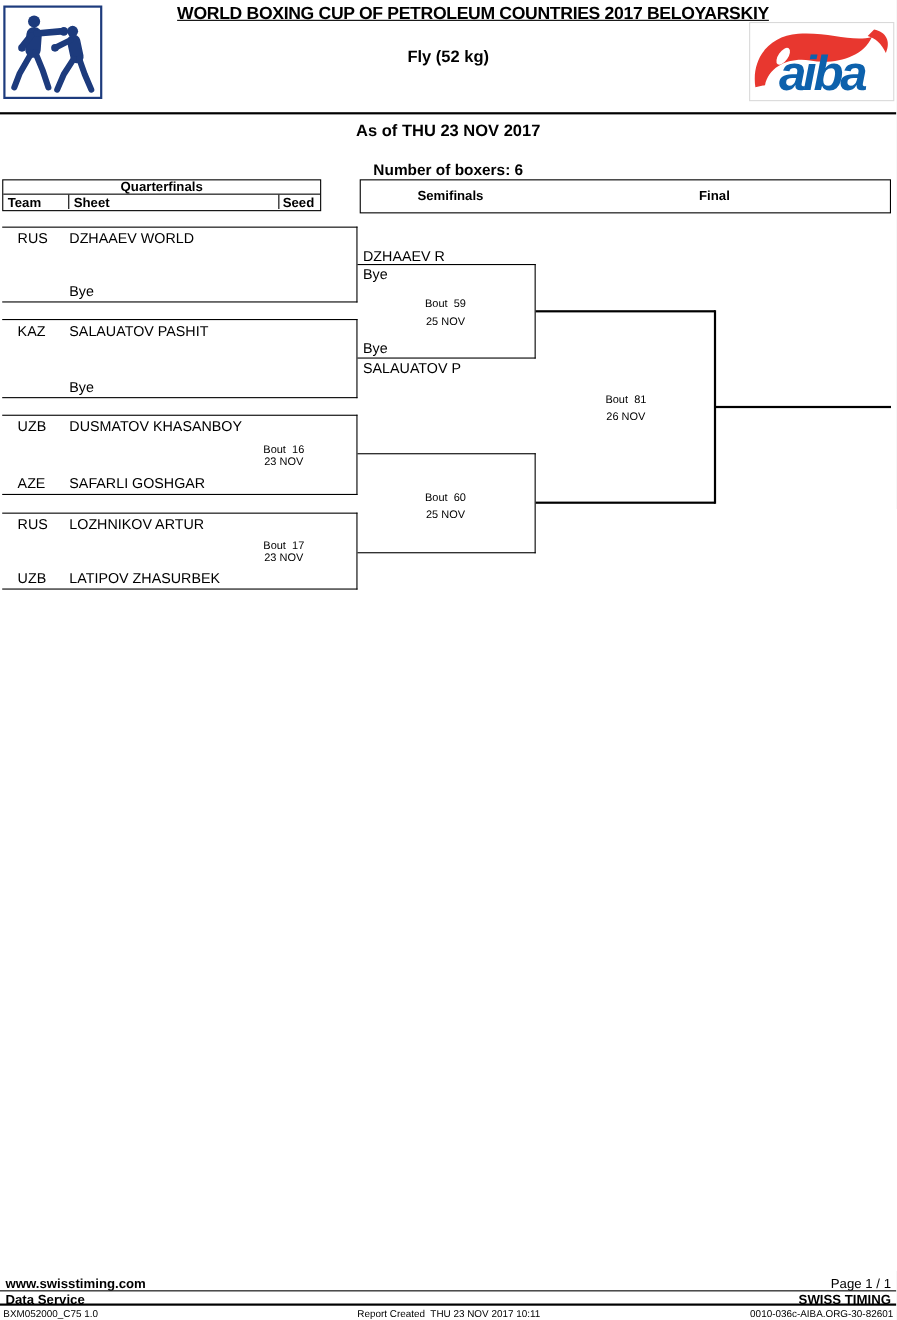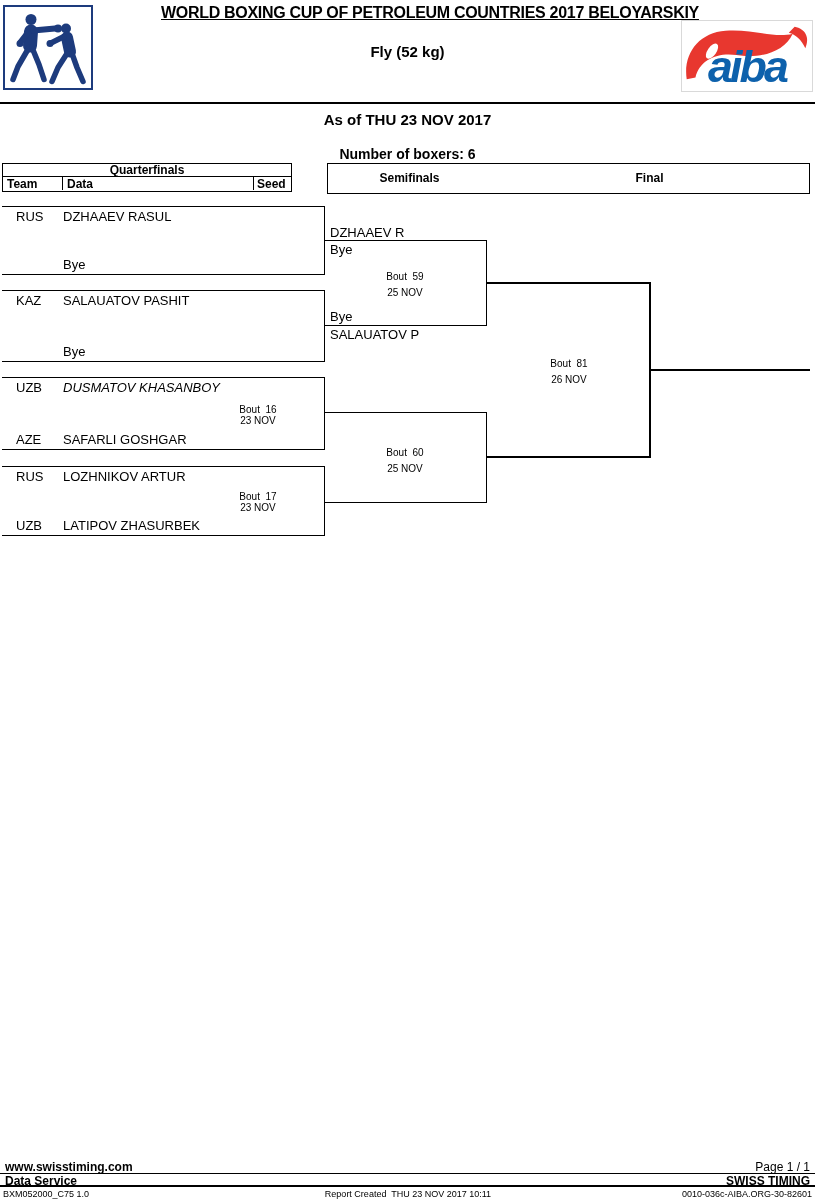--- a/index.html
+++ b/index.html
@@ -76,45 +76,45 @@
   <div class="hline" style="left:0; top:102px; width:815px;"></div>
 
   <div class="abs c b" style="left:0; top:111px; width:815px; font-size:15px;">As of THU 23 NOV 2017</div>
 
   <div class="abs c b" style="left:0; top:146px; width:815px; font-size:14px;">Number of boxers: 6</div>
 
   <div class="box" style="left:2px; top:163px; width:290px; height:29px;">
     <div class="c hdrcell" style="border-bottom:1.5px solid #000; height:13px; line-height:12px;">Quarterfinals</div>
     <div style="display:flex; height:13px;">
       <div class="hdrcell" style="width:60px; border-right:1.5px solid #000; padding-left:4px;">Team</div>
-      <div class="hdrcell" style="flex:1; border-right:1.5px solid #000; padding-left:4px;">Data</div>
+      <div class="hdrcell" style="flex:1; border-right:1.5px solid #000; padding-left:4px;">Sheet</div>
       <div class="hdrcell" style="width:37px; padding-left:3px;">Seed</div>
     </div>
   </div>
 
   <div class="box" style="left:327px; top:163px; width:483px; height:31px;">
     <div class="abs c hdrcell" style="left:0; top:7px; width:163px;">Semifinals</div>
     <div class="abs c hdrcell" style="left:163px; top:7px; width:317px;">Final</div>
   </div>
 
   <div class="pairbox" style="top:206px; height:69px;">
     <span class="slot" style="left:14px; top:3px;">RUS</span>
-    <span class="slot" style="left:61px; top:3px;">DZHAAEV RASUL</span>
+    <span class="slot" style="left:61px; top:3px;">DZHAAEV WORLD</span>
     <span class="slot" style="left:61px; bottom:3px;">Bye</span>
   </div>
 
   <div class="pairbox" style="top:290px; height:72px;">
     <span class="slot" style="left:14px; top:3px;">KAZ</span>
     <span class="slot" style="left:61px; top:3px;">SALAUATOV PASHIT</span>
     <span class="slot" style="left:61px; bottom:3px;">Bye</span>
   </div>
 
   <div class="pairbox" style="top:377px; height:73px;">
     <span class="slot" style="left:14px; top:3px;">UZB</span>
-    <span class="slot" style="left:61px; top:3px;font-style:italic;">DUSMATOV KHASANBOY</span>
+    <span class="slot" style="left:61px; top:3px;">DUSMATOV KHASANBOY</span>
     <div class="boutinfo tight" style="left:220px; top:26px;">
       <div class="pre">Bout  16</div>
       <div>23 NOV</div>
     </div>
     <span class="slot" style="left:14px; bottom:3px;text-align:right;">AZE</span>
     <span class="slot" style="left:61px; bottom:3px;margin-top:23px;">SAFARLI GOSHGAR</span>
   </div>
 
   <div class="pairbox" style="top:466px; height:70px;">
     <span class="slot" style="left:14px; top:3px;">RUS</span>

